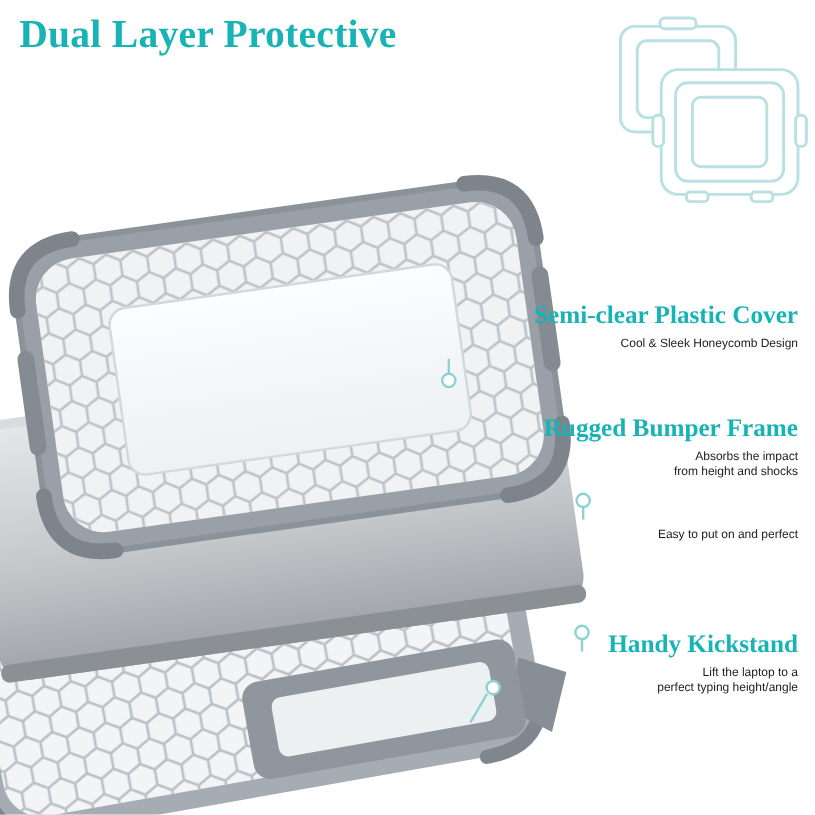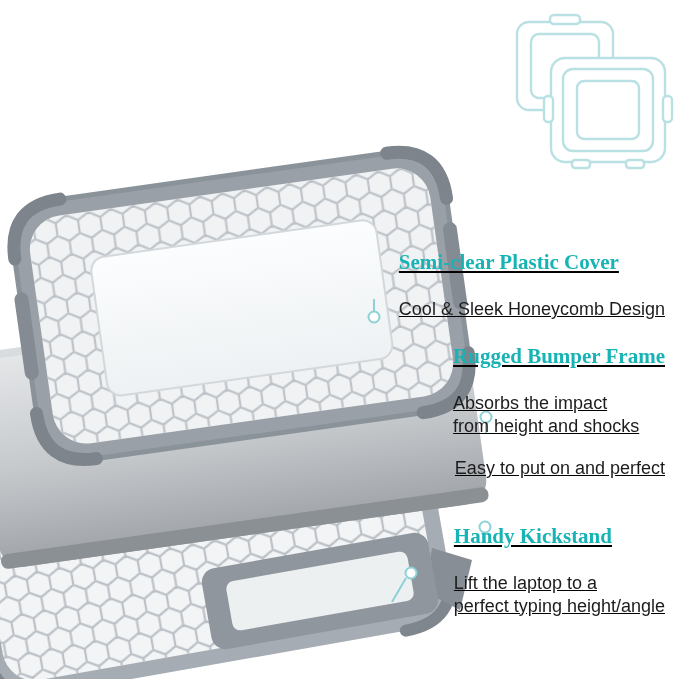--- a/index.html
+++ b/index.html
@@ -6,27 +6,27 @@
   .canvas{
     position:relative;width:679px;height:679px;background:#ffffff;
     overflow:hidden;font-family:"Liberation Serif",serif;
   }
   .scene{position:absolute;left:0;top:0;width:679px;height:679px;}
   .title{
     position:absolute;left:16px;top:8px;margin:0;
     font-size:33px;line-height:1.3;font-weight:bold;color:#17b3b5;
     letter-spacing:0.2px;
   }
-  .feature{position:absolute;right:14px;text-align:left;text-decoration:underline;}
+  .feature{position:absolute;right:14px;text-align:right;}
   .feature .fh{
     margin:0;font-size:21px;font-weight:bold;color:#17b3b5;
     font-family:"Liberation Serif",serif;line-height:1.15;
   }
   .feature .fd{
-    margin:24px 0 0;font-size:18px;line-height:1.25;color:#1c1c1c;
+    margin:7px 0 0;font-size:10px;line-height:1.25;color:#1c1c1c;
     font-family:"Liberation Sans",sans-serif;white-space:pre-line;
   }
   .f1{top:250px;}
   .f2{top:344px;}
   .f3{top:433px;}
   .f4{top:524px;}
 </style>
 </head>
 <body>
 
@@ -103,21 +103,21 @@
       <circle cx="486" cy="417" r="5.5" fill="#ffffff"></circle>
       <line x1="486" y1="423" x2="486" y2="433"></line>
       <circle cx="485" cy="527" r="5.5" fill="#ffffff"></circle>
       <line x1="485" y1="533" x2="485" y2="543"></line>
       <circle cx="411" cy="573" r="5.5" fill="#ffffff"></circle>
       <line x1="406" y1="578" x2="392" y2="602"></line>
     </g>
   </svg>
 
   <h1 class="title">
-    <br>
+    <span>Dual Layer Protective</span><br>
   </h1>
 
   <div class="feature f1">
     <h2 class="fh">Semi-clear Plastic Cover</h2>
     <p class="fd">Cool &amp; Sleek Honeycomb Design</p>
   </div>
 
   <div class="feature f2">
     <h2 class="fh">Rugged Bumper Frame</h2>
     <p class="fd">Absorbs the impact

